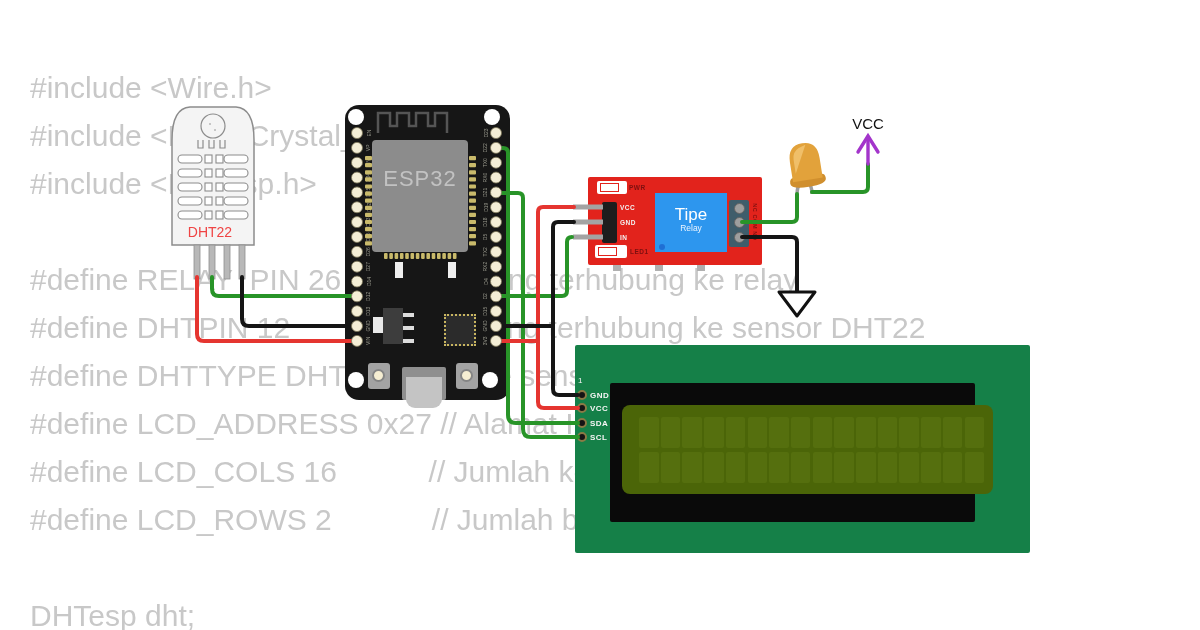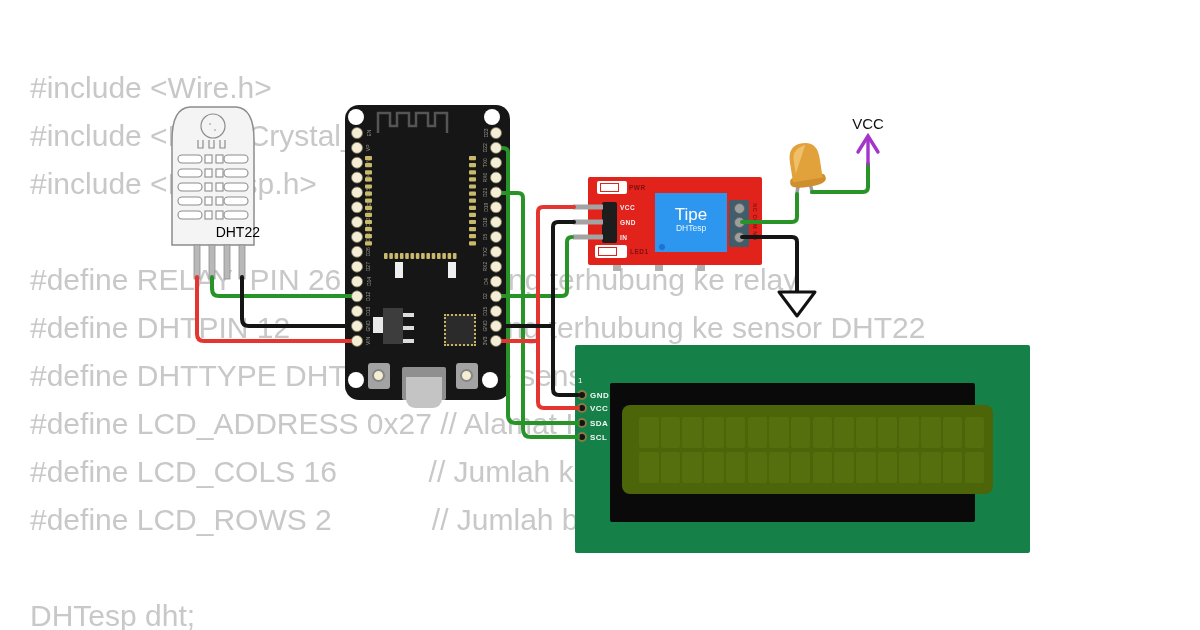--- a/index.html
+++ b/index.html
@@ -23,21 +23,21 @@
   .qfn{position:absolute;left:99px;top:209px;width:28px;height:28px;background:#2b2b2b;
        border:2px dotted #c8b560;}
   .btn{position:absolute;top:258px;width:22px;height:26px;background:#a3a3a3;border-radius:3px;}
   .btn-cap{position:absolute;left:4px;top:6px;width:13px;height:13px;border-radius:50%;
            background:#f6eed2;border:2px solid #858585;box-sizing:border-box;}
   .usb{position:absolute;left:57px;top:262px;width:44px;height:33px;background:#8f8f8f;border-radius:2px;}
   .usb-plug{position:absolute;left:61px;top:272px;width:36px;height:31px;background:#c4c4c4;
             border-radius:0 0 9px 9px;}
   
   .dht{left:160px;top:100px;width:110px;height:185px;}
-  .dht-label{position:absolute;left:0;top:124px;width:100px;text-align:right;font-size:14px;color:#000000;}
+  .dht-label{position:absolute;left:0;top:124px;width:100px;text-align:center;font-size:14px;color:#ef4444;}
   
   .relay{left:588px;top:177px;width:174px;height:88px;background:#e2231c;border-radius:2px;}
   .relay-white{position:absolute;background:#ffffff;border-radius:2px;}
   .relay-white .inner{position:absolute;left:3px;top:2px;width:17px;height:7px;border:1.5px solid #e2231c;
                       background:#fff;}
   .relay-small-label{position:absolute;font-size:6.5px;font-weight:bold;color:#7d1010;letter-spacing:.5px;}
   .relay-conn{position:absolute;left:14px;top:25px;width:15px;height:41px;background:#1d1d1d;border-radius:2px;}
   .relay-pin-label{position:absolute;left:32px;font-size:6.5px;font-weight:bold;color:#f2f2f2;letter-spacing:.5px;}
   .relay-blue{position:absolute;left:67px;top:16px;width:72px;height:59px;background:#2d96ee;}
   .relay-title{text-align:center;margin-top:12px;font-size:17px;color:#fff;}
@@ -121,20 +121,23 @@
   </div>
 
   <div class="comp esp32">
     <div class="hole" style="left:3px;top:4px"></div>
     <div class="hole" style="left:139px;top:4px"></div>
     <div class="hole" style="left:3px;top:267px"></div>
     <div class="hole" style="left:137px;top:267px"></div>
     <svg width="165" height="34" style="position:absolute;left:0;top:0">
       <polyline points="33,28 33,8 45,8 45,21 52,21 52,8 64,8 64,21 71,21 71,8 83,8 83,21 90,21 90,8 102,8 102,28" fill="none" stroke="#555" stroke-width="2.5"></polyline>
     </svg>
+    <div class="esp-chip">
+      <div class="esp-chip-label">ESP32</div>
+    </div>
     <div class="smd" style="left:50px"></div>
     <div class="smd" style="left:103px"></div>
     <div class="vreg-tab"></div>
     <div class="vreg"></div>
     <div class="vreg-leg" style="top:208px"></div>
     <div class="vreg-leg" style="top:221px"></div>
     <div class="vreg-leg" style="top:234px"></div>
     <div class="qfn"></div>
     <div class="btn" style="left:23px">
         <div class="btn-cap"></div>
@@ -154,21 +157,21 @@
     <div class="relay-white" style="left:7px;top:68px;width:32px;height:13px">
         <div class="inner"></div>
       </div>
     <div class="relay-small-label" style="left:42px;top:71px">LED1</div>
     <div class="relay-conn"></div>
     <div class="relay-pin-label" style="top:27px">VCC</div>
     <div class="relay-pin-label" style="top:42px">GND</div>
     <div class="relay-pin-label" style="top:57px">IN</div>
     <div class="relay-blue">
       <div class="relay-title">Tipe</div>
-      <div class="relay-sub">DHTesp</div>
+      <div class="relay-sub">Relay</div>
       <div class="relay-dot"></div>
     </div>
     <div class="relay-term">
       <div class="term-circle" style="top:3px"></div>
       <div class="term-circle" style="top:17px"></div>
       <div class="term-circle" style="top:32px"></div>
     </div>
     <div class="relay-term-text">NC COM NO</div>
     <div class="relay-stub" style="left:25px"></div>
     <div class="relay-stub" style="left:67px"></div>

